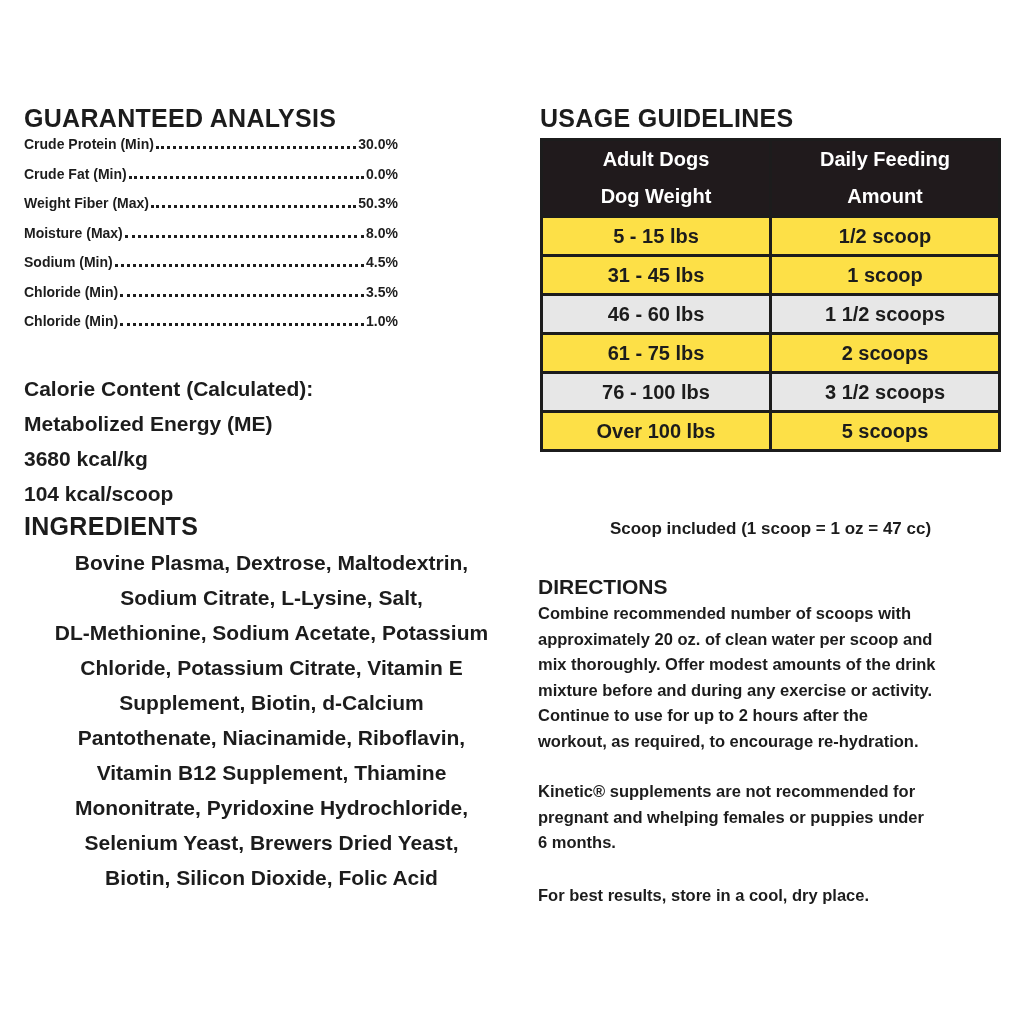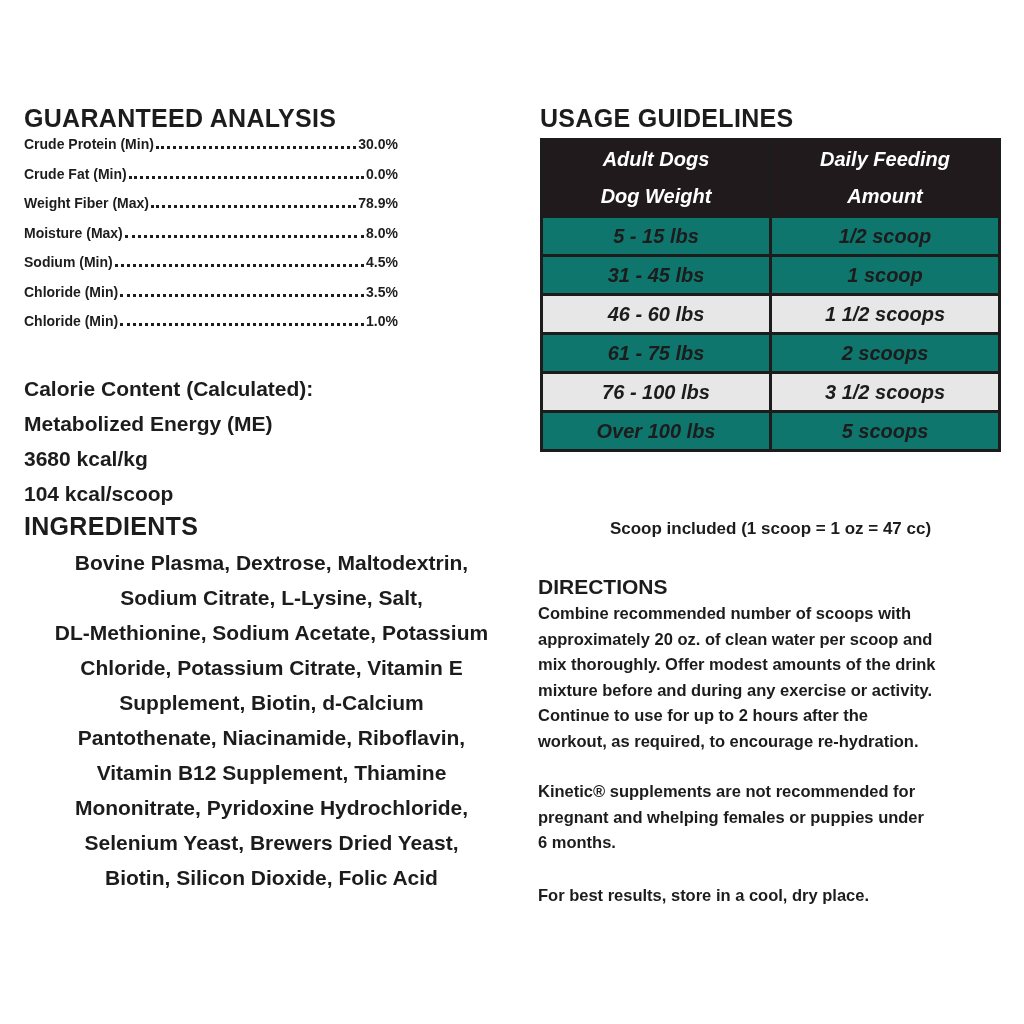--- a/index.html
+++ b/index.html
@@ -59,36 +59,35 @@
   #ug-table-wrap { left: 540px; top: 138px; width: 461px; }
   table.feeding {
     width: 100%;
     border-collapse: collapse;
     table-layout: fixed;
   }
   table.feeding th, table.feeding td {
     border: 3px solid var(--text, #1c1c1c);
     text-align: center;
     padding: 0;
-    font-style: italic;
   }
   table.feeding thead th {
     background: var(--header-bg, #201a1c);
     color: #ffffff;
     font-size: 20px;
     font-weight: 700;
     height: 74px;
     vertical-align: middle;
   }
   .th-line { line-height: 37px; }
   table.feeding tbody td {
     height: 36px;
     font-size: 20px;
     font-weight: 700;
-    background: #0f766e;
+    background: #fde047;
   }
   table.feeding tbody tr.stripe td {
     background: var(--stripe, #e7e7e7);
   }
 
   #scoop-note {
     left: 540px; top: 519px; width: 461px;
     text-align: center;
     font-size: 17px;
     font-weight: 700;
@@ -121,21 +120,21 @@
       <span class="ga-value">30.0%</span>
     </div>
     <div class="ga-row">
       <span class="ga-label">Crude Fat (Min)</span>
       <span class="ga-leader"></span>
       <span class="ga-value">0.0%</span>
     </div>
     <div class="ga-row">
       <span class="ga-label">Weight Fiber (Max)</span>
       <span class="ga-leader"></span>
-      <span class="ga-value">78.9%</span>
+      <span class="ga-value">50.3%</span>
     </div>
     <div class="ga-row">
       <span class="ga-label">Moisture (Max)</span>
       <span class="ga-leader"></span>
       <span class="ga-value">8.0%</span>
     </div>
     <div class="ga-row">
       <span class="ga-label">Sodium (Min)</span>
       <span class="ga-leader"></span>
       <span class="ga-value">4.5%</span>

